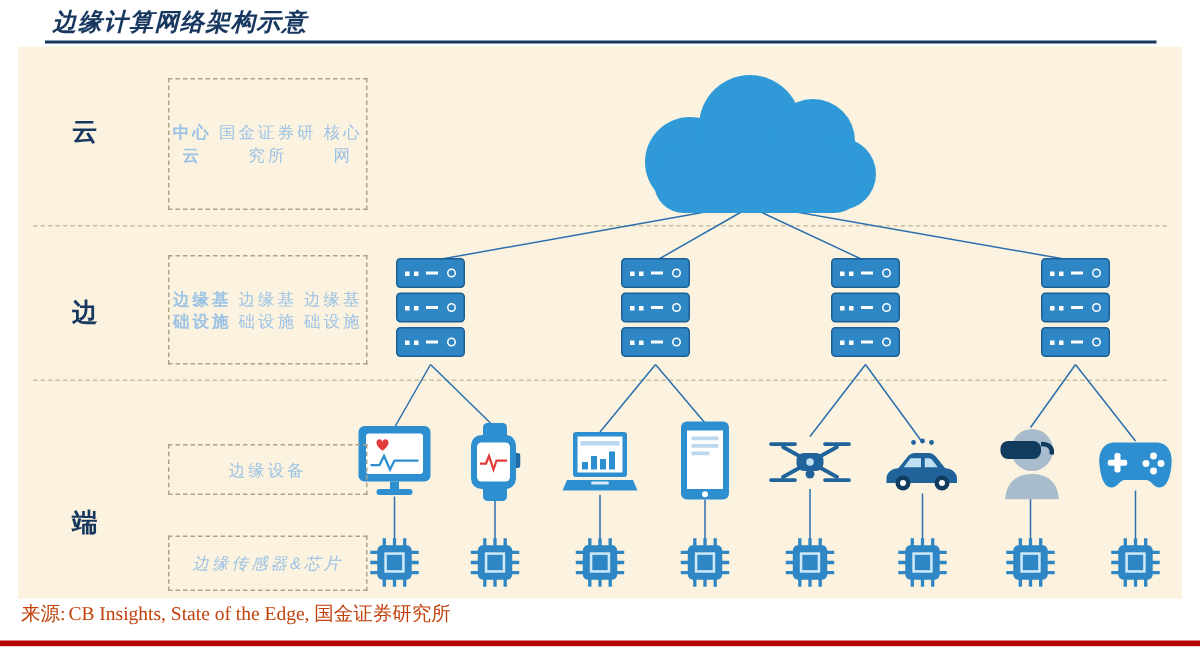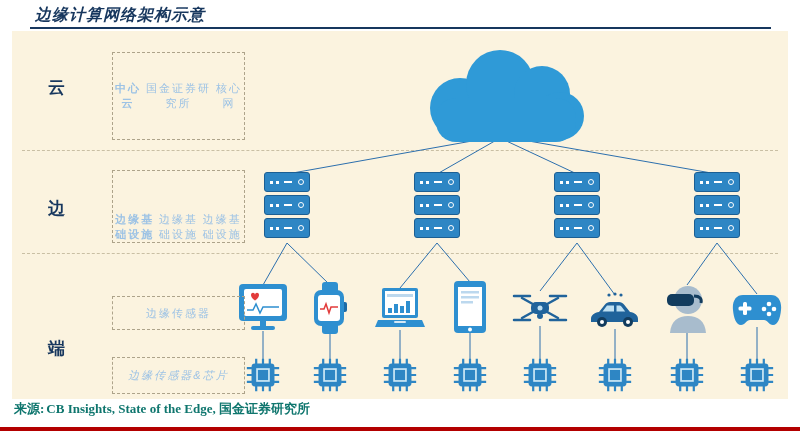--- a/index.html
+++ b/index.html
@@ -17,40 +17,40 @@
   .sep1 { top:150px; } .sep2 { top:253px; }
 
   .layer-label { position:absolute; left:48px; font-size:17px; font-weight:bold; color:#17375e; }
   .ll-cloud { top:76px; } .ll-edge { top:197px; } .ll-term { top:337px; }
 
   .note-box { position:absolute; left:112px; width:133px; border:1px dashed #ada38a; color:#9cc2e5;
               display:flex; flex-direction:row; justify-content:space-evenly; align-items:center;
               text-align:center; font-size:11px; letter-spacing:2px; }
   .note-box .first { font-weight:bold; }
   .nb-cloud { top:52px; height:88px; }
-  .nb-edge { top:170px; height:73px;align-items:flex-end; }
+  .nb-edge { top:170px; height:73px; }
   .nb-device { top:296px; height:34px; }
   .nb-chip { top:357px; height:37px;font-style:italic; }
 
   .lines { position:absolute; left:0; top:0; pointer-events:none; }
 
   .cloud { position:absolute; left:412px; top:46px; }
 
   .stack { position:absolute; top:172px; width:46px; }
   .st1 { left:264px; } .st2 { left:414px; } .st3 { left:554px; } .st4 { left:694px; }
   .srv { height:20px; background:#2e86c4; border:1px solid #1c5f93; border-radius:3px; margin-bottom:3px;
          display:flex; align-items:center; padding:0 5px; }
   .srv .dot { width:3px; height:3px; background:#fff; margin-right:3px; }
   .srv .dash { width:8px; height:2px; background:#fff; margin-left:2px; }
   .srv .led { margin-left:auto; width:6px; height:6px; border:1px solid #fff; border-radius:50%; }
 
   .dev { position:absolute; }
   .chip { position:absolute; top:358px; }
 
-  .footer { position:absolute; left:14px; top:400px; font-size:13px; font-weight:700; color:#0f766e;
+  .footer { position:absolute; left:14px; top:400px; font-size:13px; font-weight:400; color:#c2410c;
             font-family:"Liberation Serif", serif; }
   .footer span { margin-right:2px; }
   .red-rule { position:absolute; left:0; bottom:0; width:800px; height:4px; background:#b30000; }
 </style>
 </head>
 <body>
 
 <svg width="0" height="0" style="position:absolute" aria-hidden="true">
   <defs>
     <symbol id="chip-sym" viewBox="0 0 40 40">
@@ -300,21 +300,21 @@
     <span class="first">中心云</span>
     <span>国金证券研究所</span>
     <span>核心网</span>
   </div>
   <div class="note-box nb-edge">
     <span class="first">边缘基础设施</span>
     <span>边缘基础设施</span>
     <span>边缘基础设施</span>
   </div>
   <div class="note-box nb-device">
-    <span>边缘传感器</span>
+    <span>边缘设备</span>
   </div>
   <div class="note-box nb-chip">
     <span>边缘传感器&amp;芯片</span>
   </div>
 
   <div class="layer-label ll-cloud">云</div>
   <div class="layer-label ll-edge">边</div>
   <div class="layer-label ll-term">端</div>
 
   <div class="footer">

